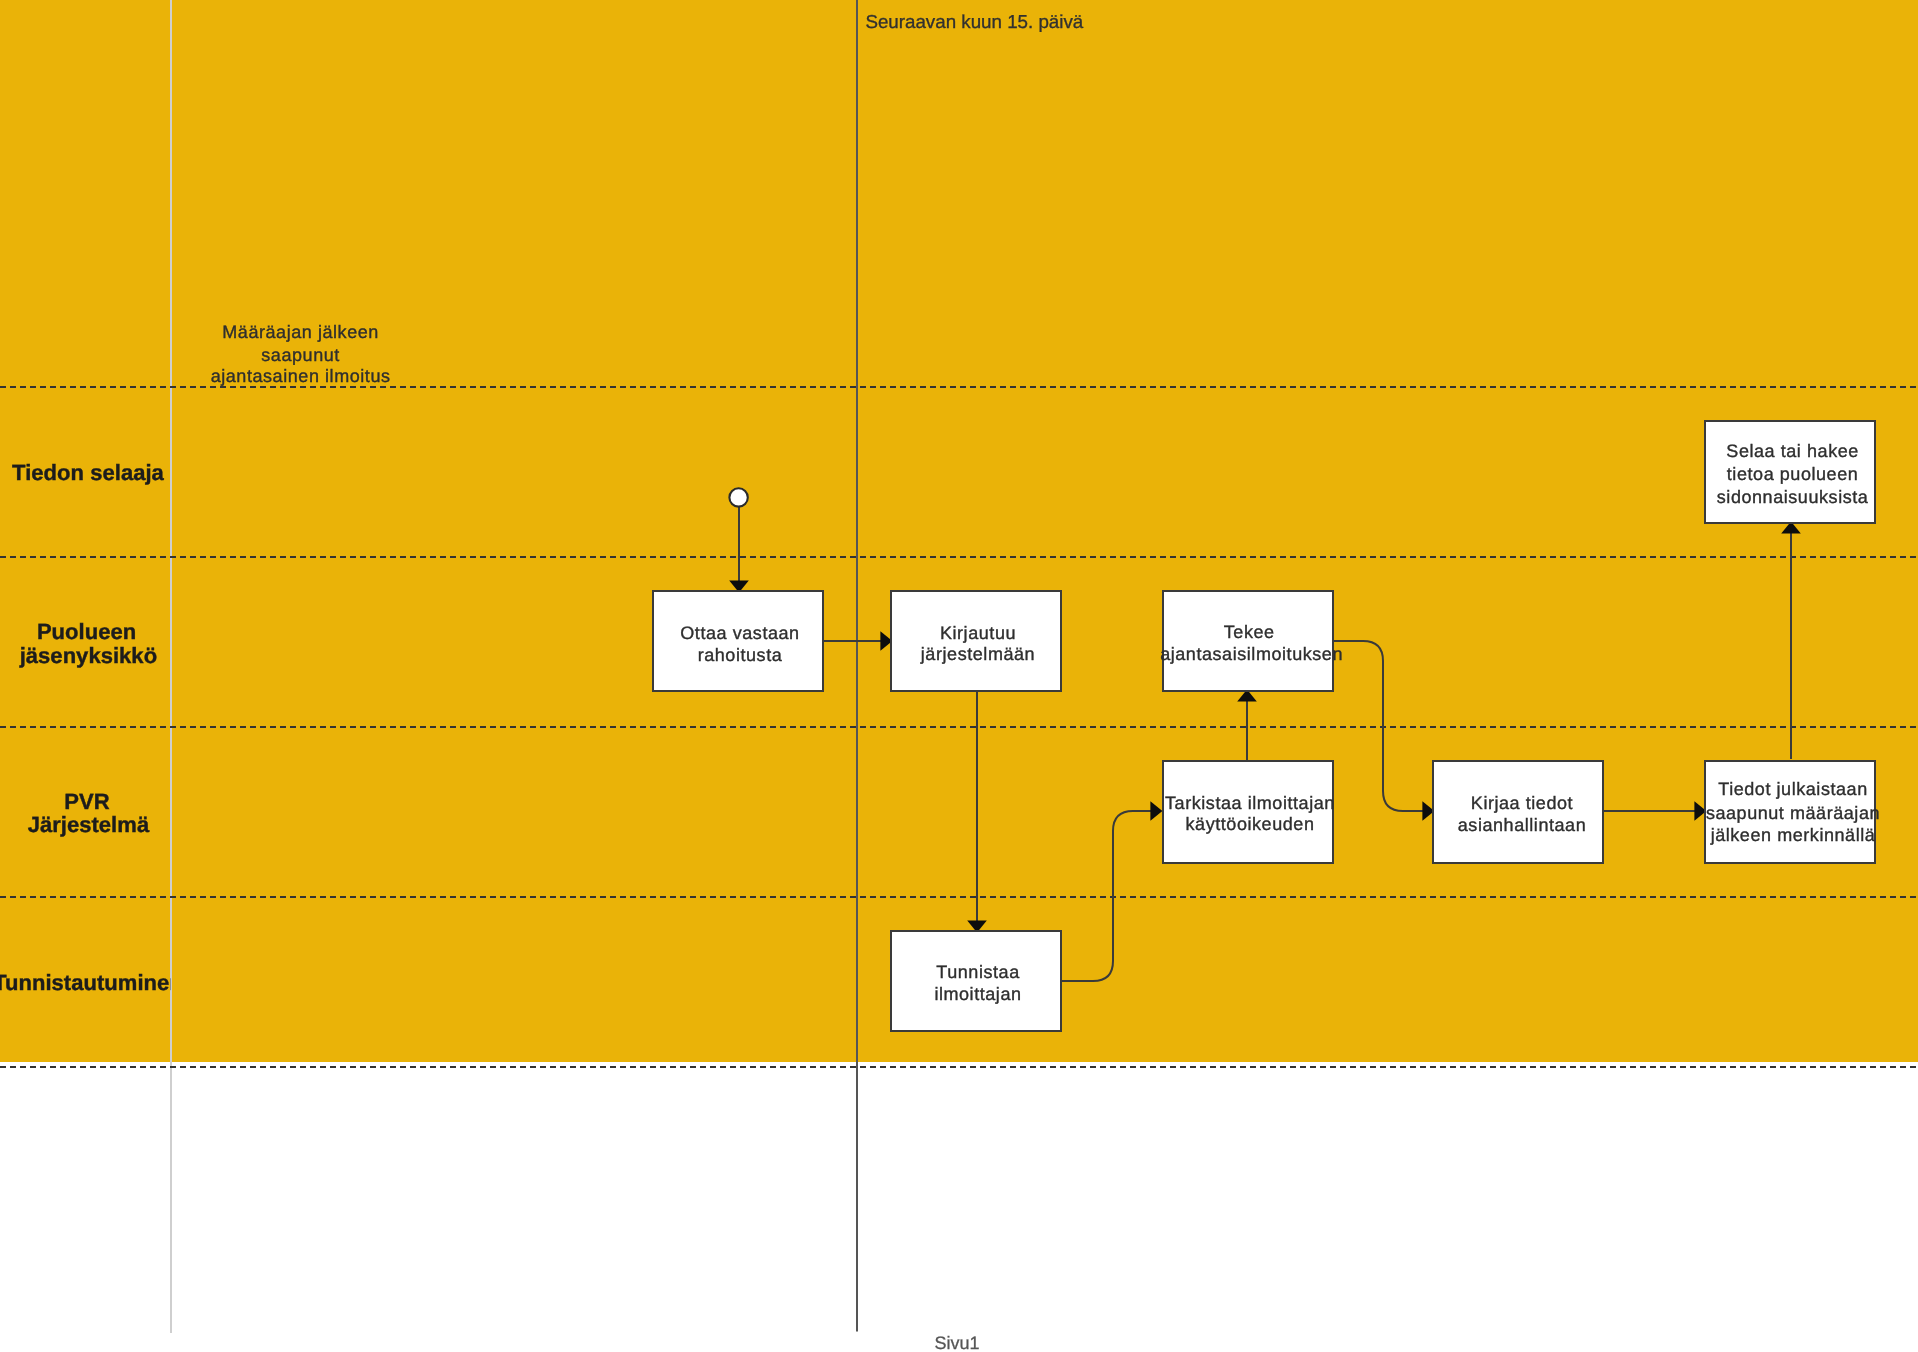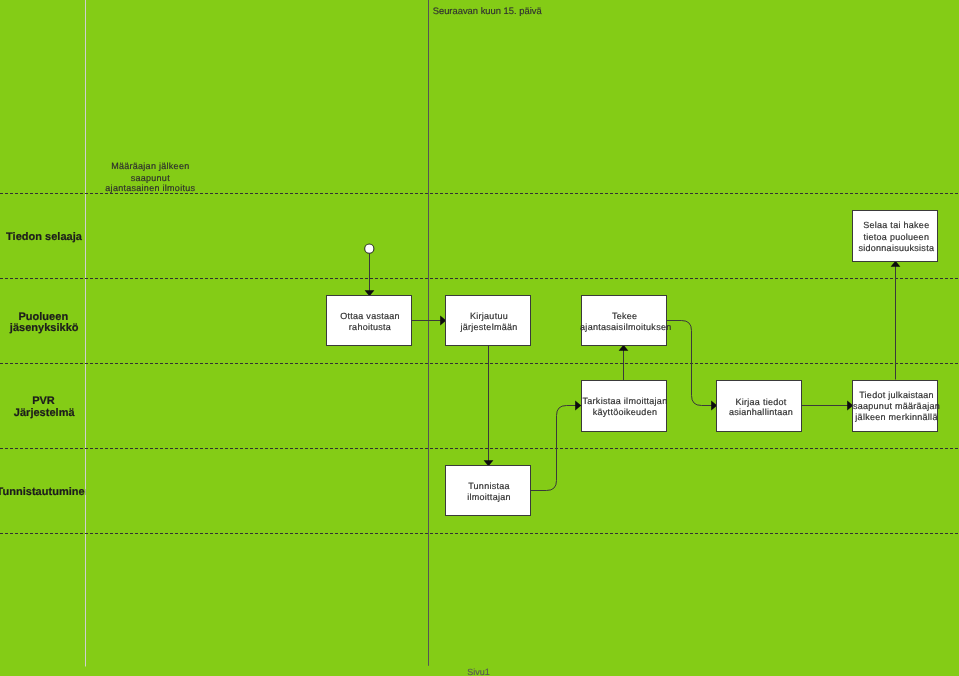--- a/index.html
+++ b/index.html
@@ -1,17 +1,17 @@
 <!DOCTYPE html>
 <html><head>
 <meta charset="utf-8">
 <style>
   html,body{margin:0;padding:0;background:#ffffff;-webkit-font-smoothing:antialiased;text-rendering:geometricPrecision;}
   body{width:959px;height:676px;overflow:hidden;font-family:"Liberation Sans",sans-serif;}
-  #page{position:relative;width:959px;height:676px;background:#84cc16;will-change:transform;transform:translateZ(0);}
+  #page{position:relative;width:959px;height:531px;background:#eab308;will-change:transform;transform:translateZ(0);}
   svg.canvas{position:absolute;left:0;top:0;}
   text{paint-order:stroke fill;}
   text{font-family:"Liberation Sans",sans-serif;}
   .lane-label{font-weight:bold;font-size:11px;letter-spacing:0.02px;fill:#1c1c1c;stroke:#1c1c1c;stroke-width:0.2px;paint-order:stroke;}
   .node-text{font-size:9px;letter-spacing:0.28px;fill:#2e2e2e;stroke:#2e2e2e;stroke-width:0.18px;paint-order:stroke;}
   .ann-text{font-size:9px;letter-spacing:0.28px;fill:#2e2e2e;stroke:#2e2e2e;stroke-width:0.18px;paint-order:stroke;}
   .hdr-text{font-size:9.4px;fill:#303030;stroke:#303030;stroke-width:0.16px;paint-order:stroke;}
   .ftr-text{font-size:9px;fill:#555555;stroke:#555555;stroke-width:0.14px;paint-order:stroke;}
   .nodebox{fill:#ffffff;stroke:#3a3a3a;stroke-width:1;}
   .flow{fill:none;stroke:#3a3a3a;stroke-width:1;}

